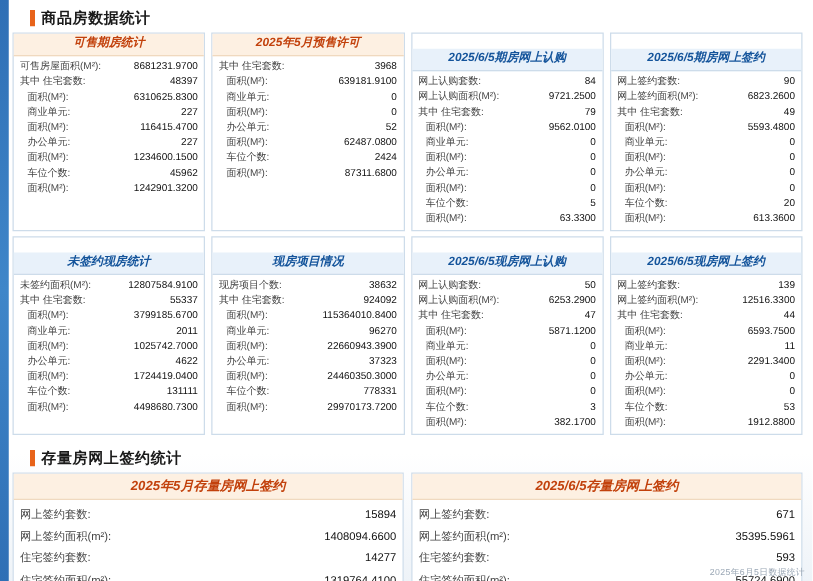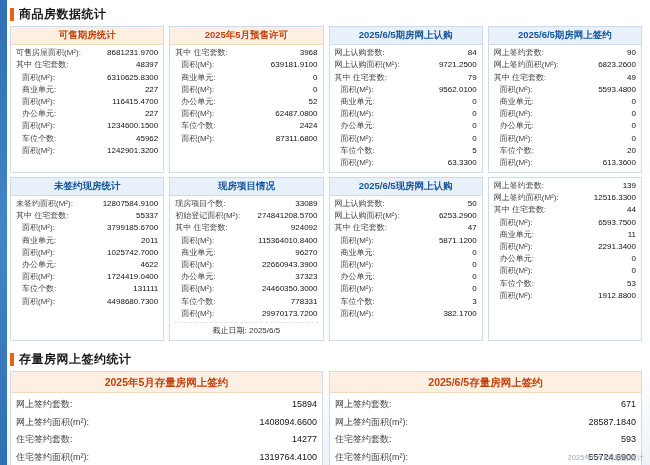--- a/index.html
+++ b/index.html
@@ -15,21 +15,21 @@
     background: linear-gradient(180deg,#ffffff 0%,#ffffff 78%,#eef3f8 100%);
     overflow: hidden;
   }
   
   .left-strip {
     position: absolute; left: 0; top: 0; width: 7px; height: 465px;
     background: linear-gradient(180deg,#2f6fb5 0%,#3f86c9 50%,#2f6fb5 100%);
   }
   .section-head {
     display: flex; align-items: center;
-    margin: 6px 0 3px 10px;
+    margin: 6px 0 3px 24px;
   }
   .section-head .bar {
     width: 4px; height: 13px; background: #e8631a; margin-right: 5px;
   }
   .section-head .title {
     font-size: 12px; font-weight: bold; color: #1a1a1a;
     letter-spacing: 0.5px;
   }
   .grid {
     display: grid;
@@ -50,25 +50,27 @@
   }
   .card-title {
     background: #fdf0e2;
     color: #c2410c;
     font-size: 9.5px;
     font-weight: bold;
     text-align: center;
     padding: 3px 1px;
     border-bottom: 1px solid #f0d9bf;
     line-height: 1.15;
+    font-style: italic;
   }
   .card-title.blue {
     background: #e8f1fa;
     color: #14549b;
     border-bottom: 1px solid #cddcea;
+    margin-top: 12px;
   }
   .rows { padding: 2px 4px 0 4px; }
   .row {
     display: flex;
     justify-content: space-between;
     align-items: baseline;
     font-size: 8px;
     color: #333;
     line-height: 1.45;
     padding: 0.3px 1px;
@@ -321,25 +323,21 @@
             <span class="v">4498680.7300</span>
           </div>
       </div>
     </div>
 
     <div class="card">
       <div class="card-title blue">现房项目情况</div>
       <div class="rows">
         <div class="row">
             <span class="k">现房项目个数:</span>
-            <span class="v">33089</span>
-          </div>
-        <div class="row">
-            <span class="k">初始登记面积(M²):</span>
-            <span class="v">274841208.5700</span>
+            <span class="v">38632</span>
           </div>
         <div class="row">
             <span class="k">其中  住宅套数:</span>
             <span class="v">924092</span>
           </div>
         <div class="row indent">
             <span class="k">面积(M²):</span>
             <span class="v">115364010.8400</span>
           </div>
         <div class="row indent">
@@ -360,21 +358,20 @@
           </div>
         <div class="row indent">
             <span class="k">车位个数:</span>
             <span class="v">778331</span>
           </div>
         <div class="row indent">
             <span class="k">面积(M²):</span>
             <span class="v">29970173.7200</span>
           </div>
       </div>
-      <div class="note">截止日期: 2025/6/5</div>
     </div>
 
     <div class="card">
       <div class="card-title blue">2025/6/5现房网上认购</div>
       <div class="rows">
         <div class="row">
             <span class="k">网上认购套数:</span>
             <span class="v">50</span>
           </div>
         <div class="row">
@@ -410,20 +407,21 @@
             <span class="v">3</span>
           </div>
         <div class="row indent">
             <span class="k">面积(M²):</span>
             <span class="v">382.1700</span>
           </div>
       </div>
     </div>
 
     <div class="card">
+      <div class="card-title blue">2025/6/5现房网上签约</div>
       <div class="rows">
         <div class="row">
             <span class="k">网上签约套数:</span>
             <span class="v">139</span>
           </div>
         <div class="row">
             <span class="k">网上签约面积(M²):</span>
             <span class="v">12516.3300</span>
           </div>
         <div class="row">
@@ -494,21 +492,21 @@
 
     <div class="card big-card">
       <div class="card-title">2025/6/5存量房网上签约</div>
       <div class="rows">
         <div class="row">
             <span class="k">网上签约套数:</span>
             <span class="v">671</span>
           </div>
         <div class="row">
             <span class="k">网上签约面积(m²):</span>
-            <span class="v">28587.1840</span>
+            <span class="v">35395.5961</span>
           </div>
         <div class="row">
             <span class="k">住宅签约套数:</span>
             <span class="v">593</span>
           </div>
         <div class="row">
             <span class="k">住宅签约面积(m²):</span>
             <span class="v">55724.6900</span>
           </div>
       </div>

